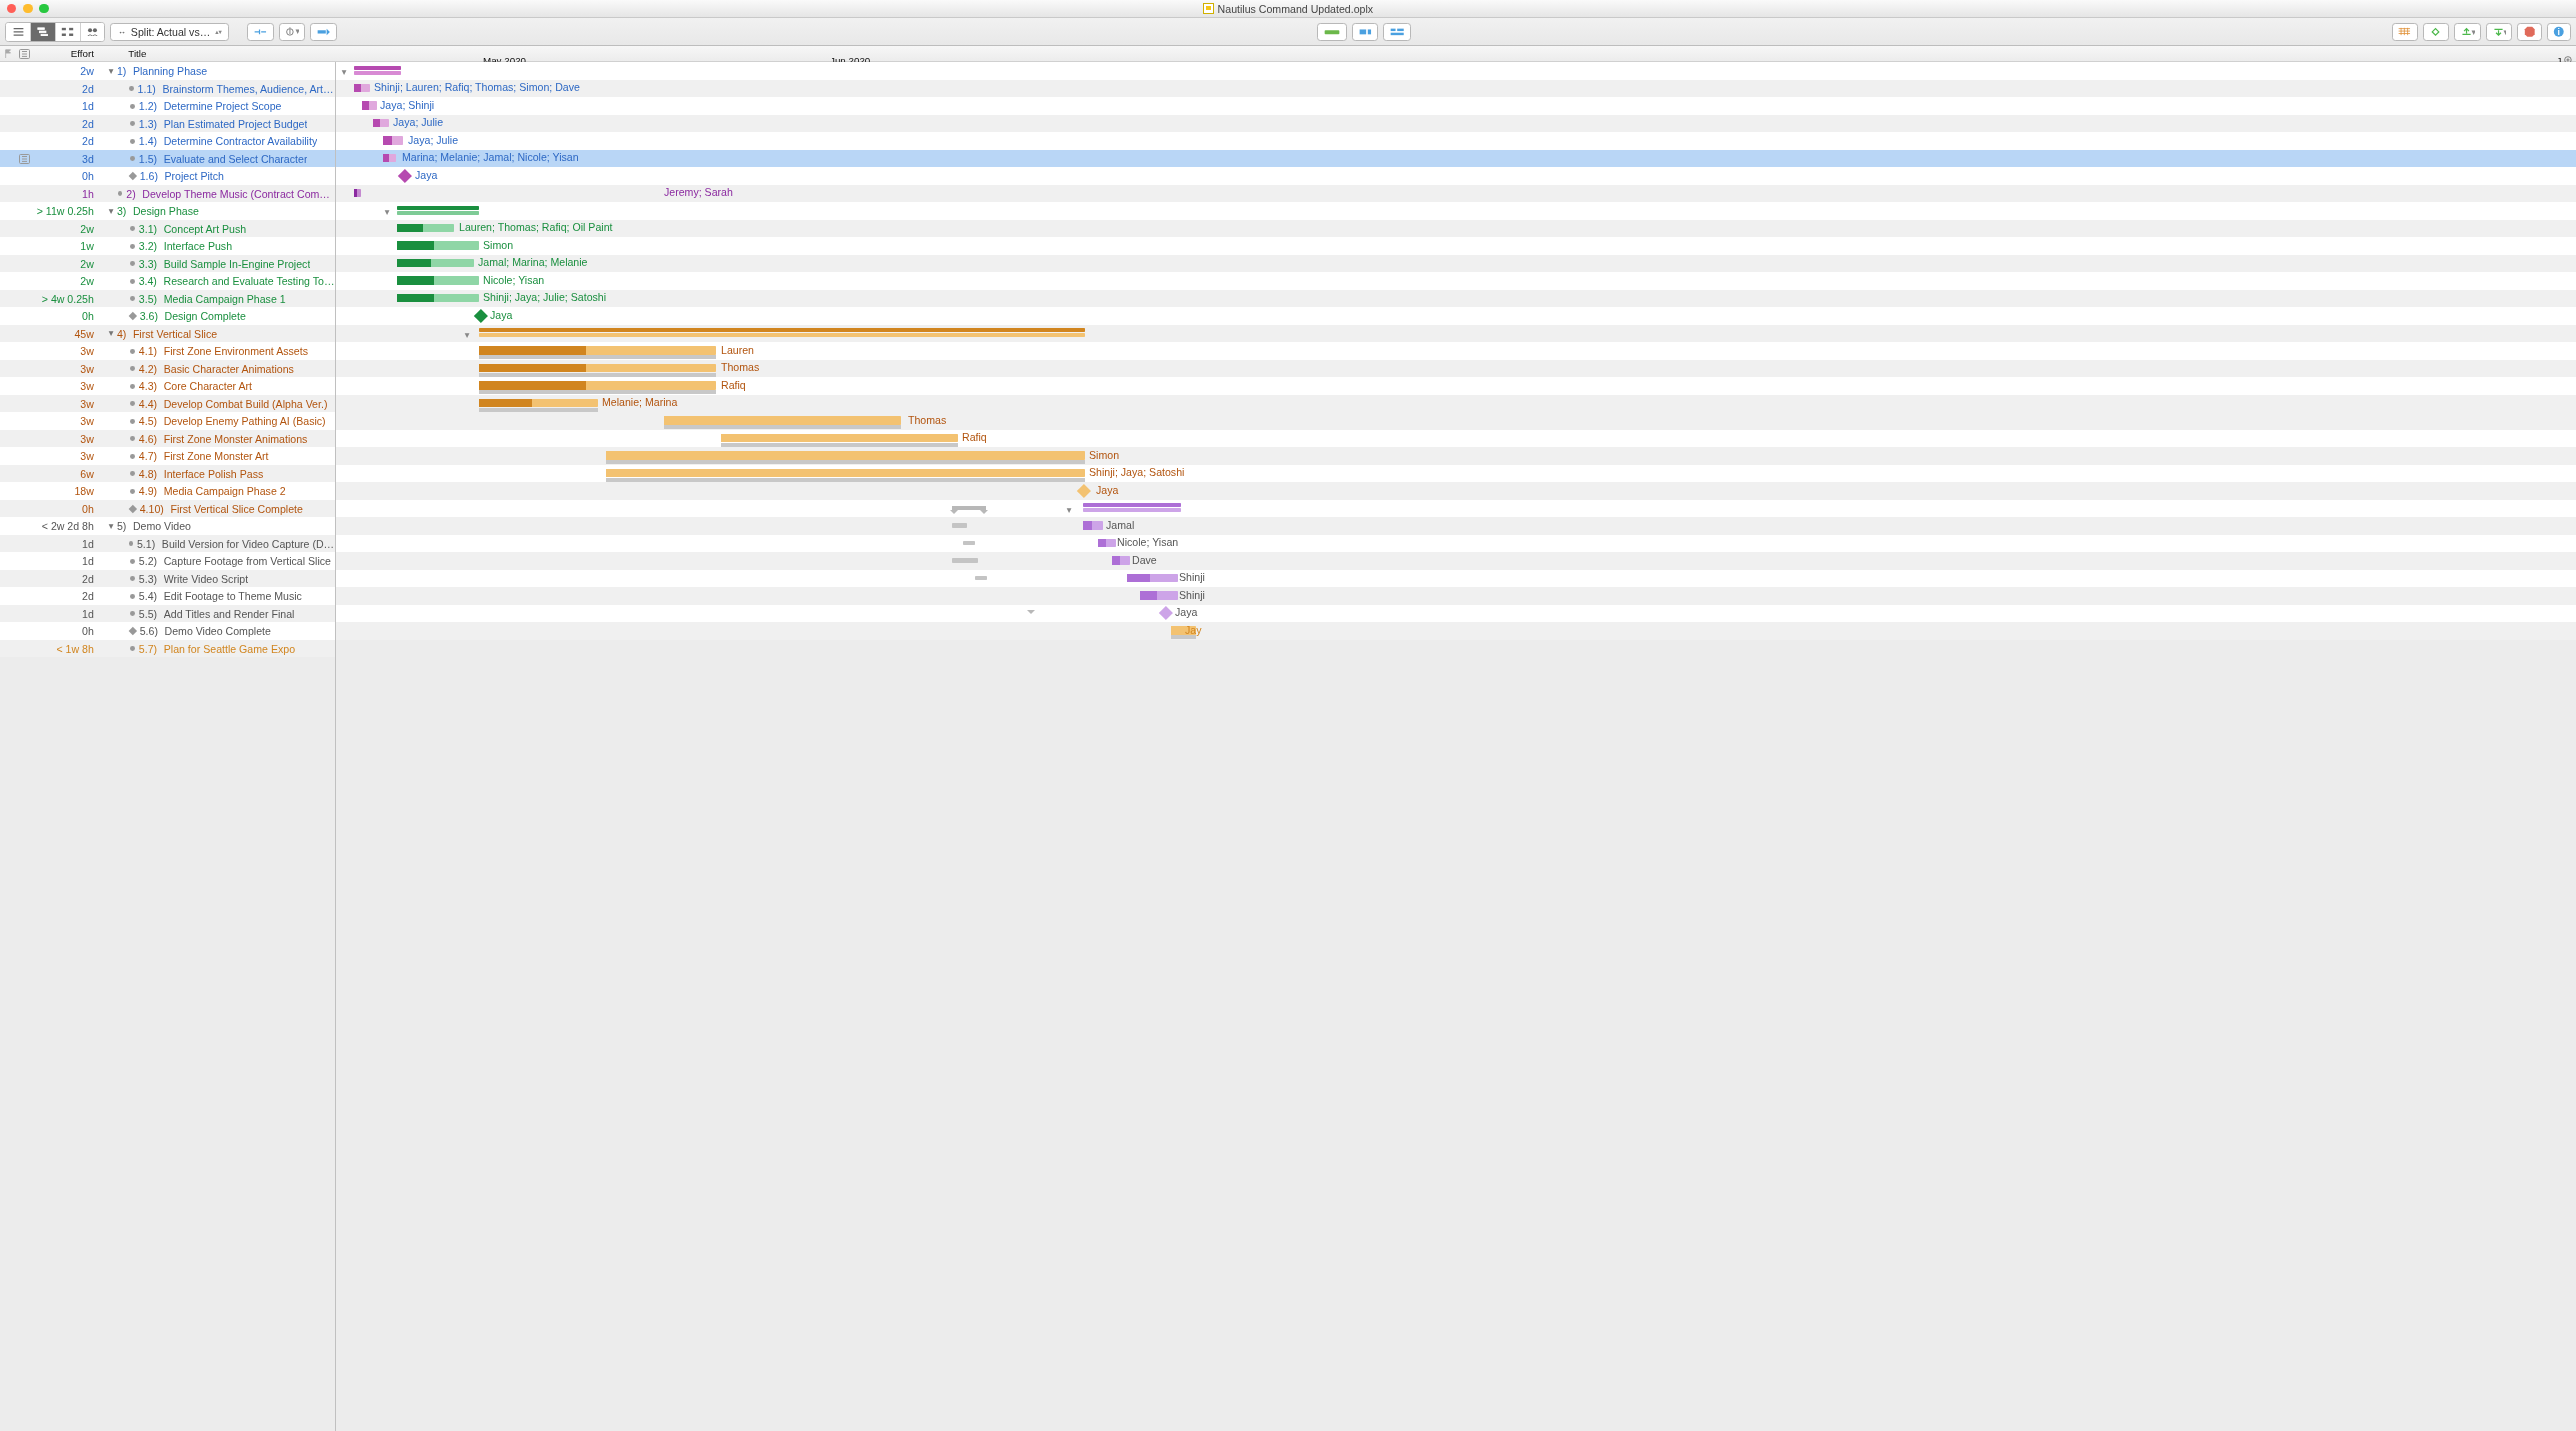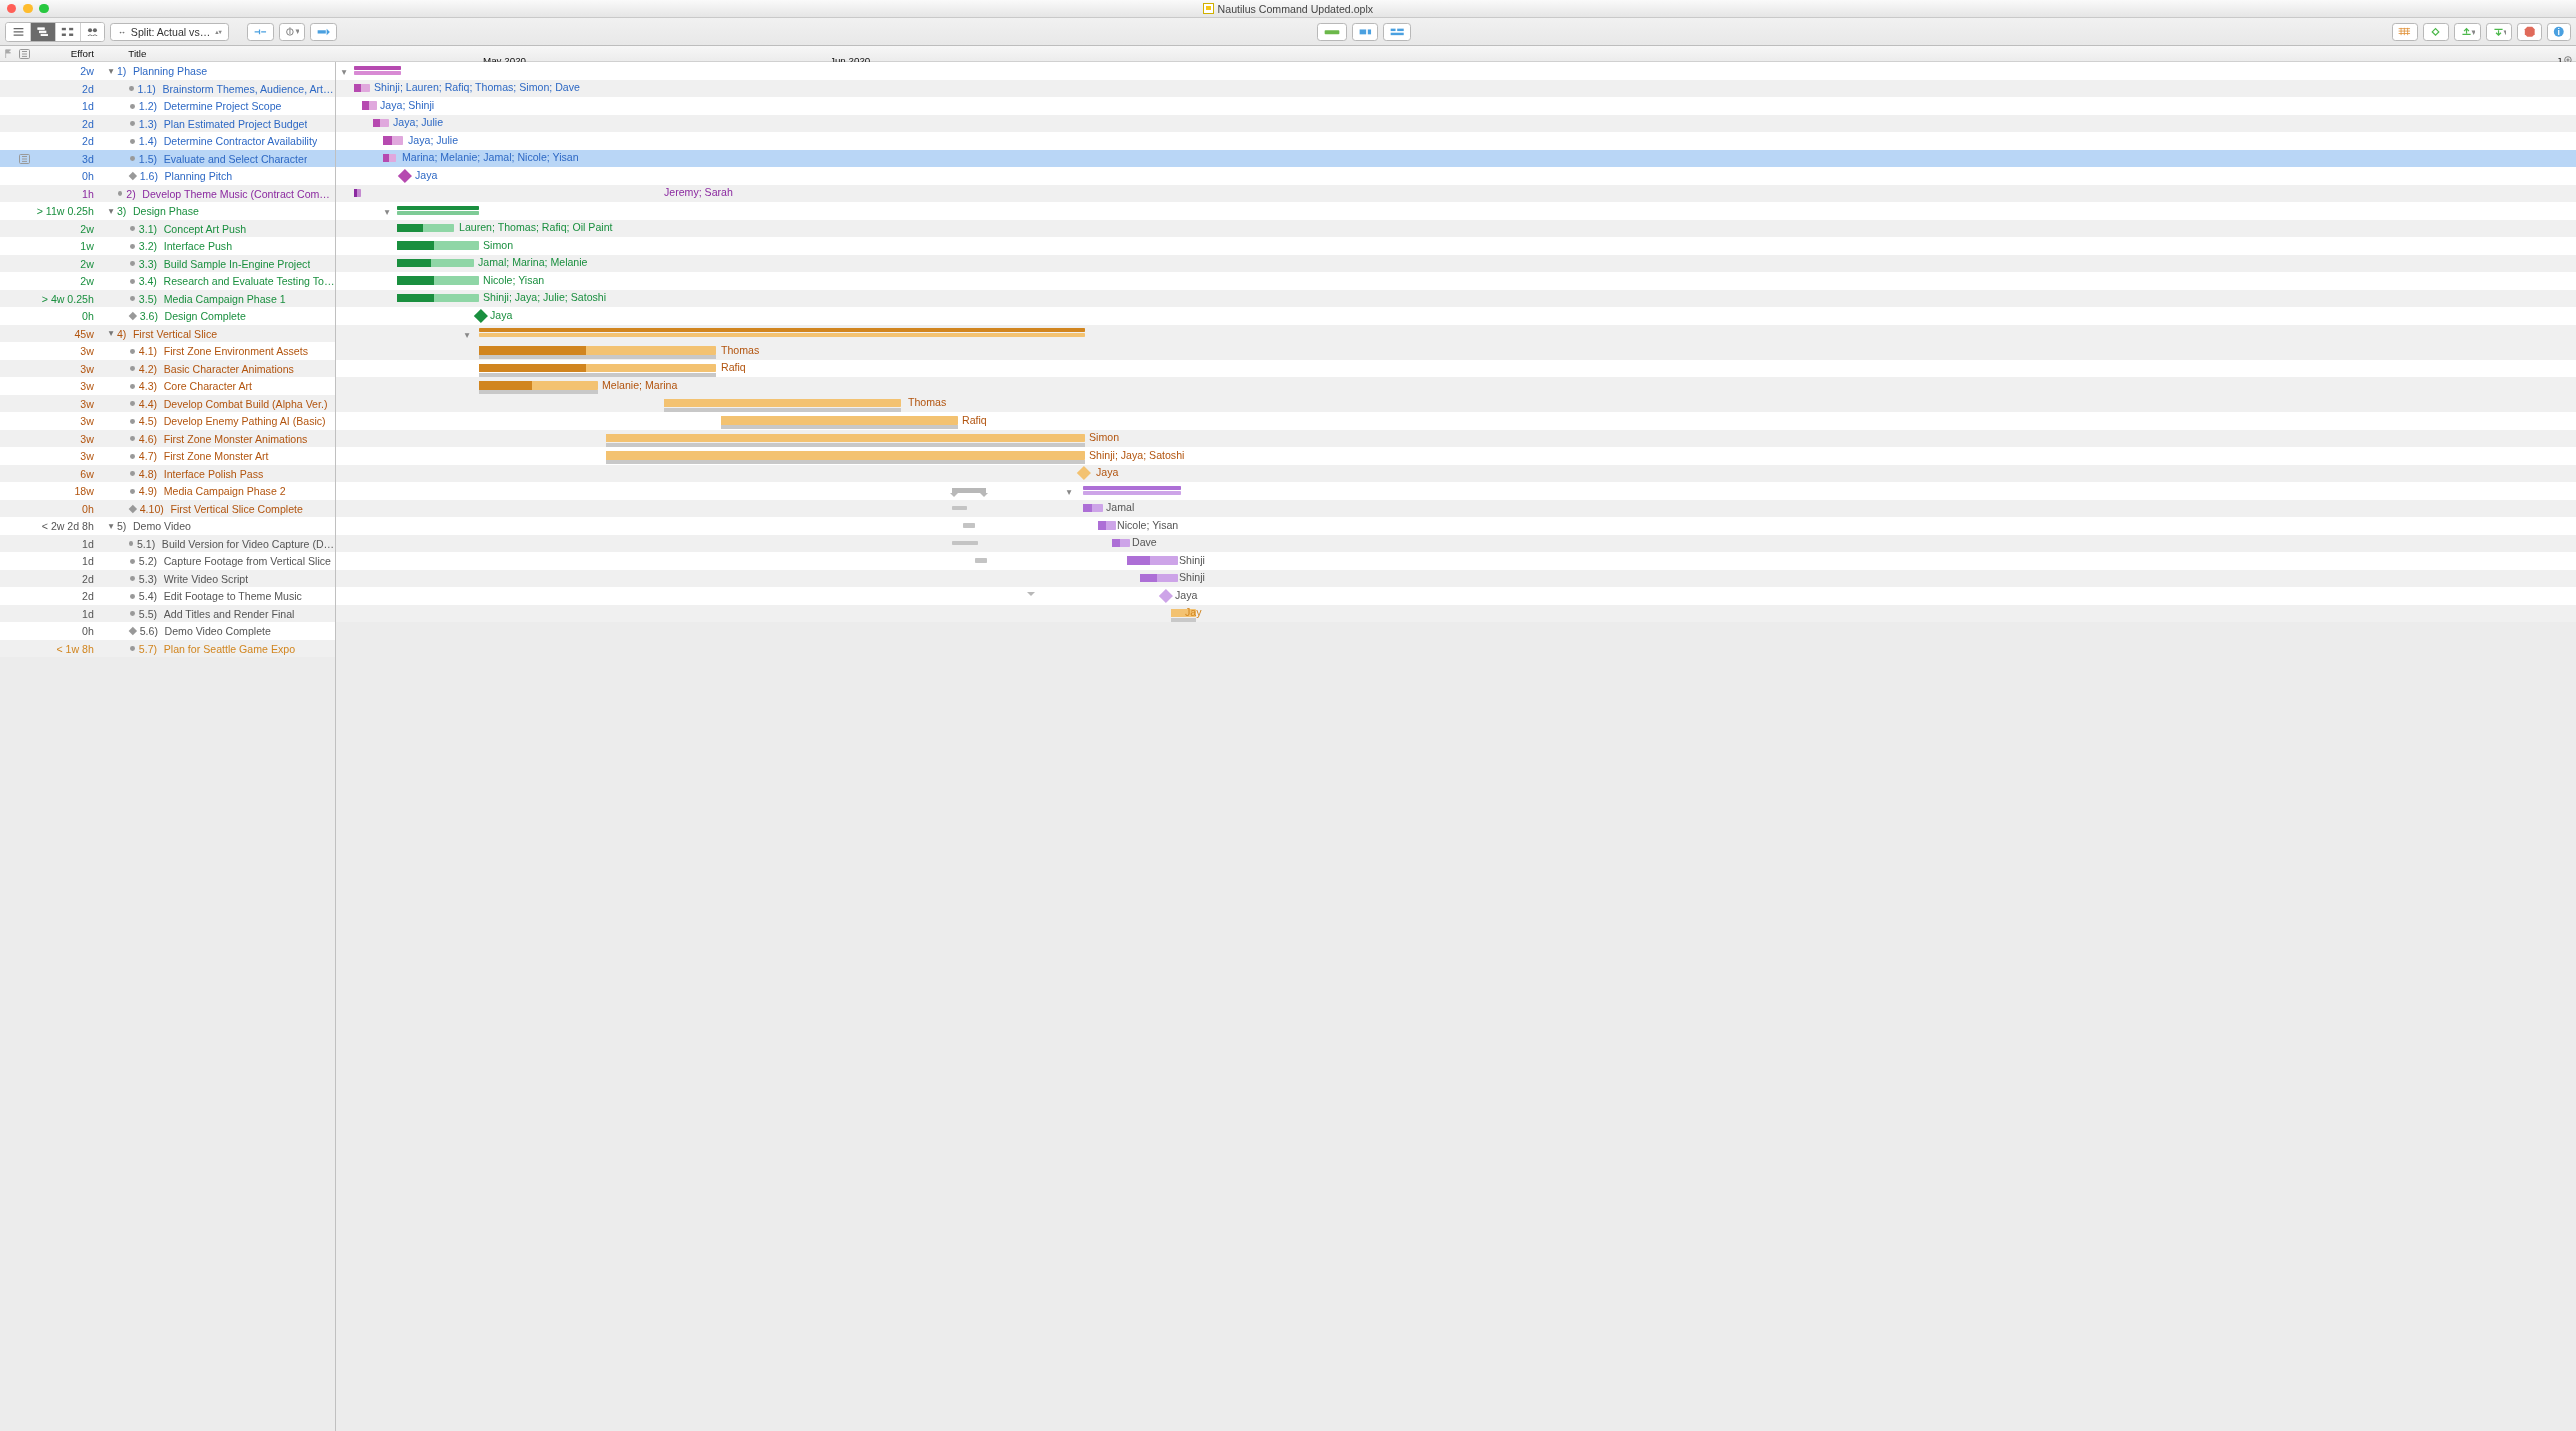--- a/index.html
+++ b/index.html
@@ -310,21 +310,21 @@
         </div>
       </div>
       <div class="row even">
         <div class="flagcell"></div>
         <div class="notecell"></div>
         <div class="effcell" style="color:#2d68c4">0h</div>
         <div class="titlecell" style="padding-left:18px;color:#2d68c4">
           <span class="caret"></span>
           <span class="dotdia"></span>
           <span class="idtxt">1.6)</span>
-          <span class="ttxt">Planning Pitch</span>
+          <span class="ttxt">Project Pitch</span>
         </div>
       </div>
       <div class="row odd">
         <div class="flagcell"></div>
         <div class="notecell"></div>
         <div class="effcell" style="color:#8b2aa0">1h</div>
         <div class="titlecell" style="padding-left:6.6px;color:#8b2aa0">
           <span class="caret"></span>
           <span class="dotbullet"></span>
           <span class="idtxt">2)</span>
@@ -698,20 +698,27 @@
       </div>
       <div class="grow even">
         <div class="diamond" style="left:140px;background:#1a8f3f;"></div>
         <span class="lbl" style="left:154px;color:#1a8f3f;">Jaya</span>
       </div>
       <div class="grow odd">
         <span class="gcaret" style="left:127px;">▼</span>
         <div class="bar2" style="left:143px;width:606px;top:3.3px;background:#d1851f;"></div>
         <div class="bar2" style="left:143px;width:606px;top:8.2px;background:#f3c271;"></div>
       </div>
+      <div class="grow even">
+        <div class="bar" style="left:143px;width:237px;background:#f3c271;">
+          <div style="height:100%;width:107px;background:#d1851f;"></div>
+        </div>
+        <div style="position:absolute;left:143px;width:237px;height:4.1px;top:13px;background:#c8c8c8;"></div>
+        <span class="lbl" style="left:385px;color:#b2540e;">Lauren</span>
+      </div>
       <div class="grow odd">
         <div class="bar" style="left:143px;width:237px;background:#f3c271;">
           <div style="height:100%;width:107px;background:#d1851f;"></div>
         </div>
         <div style="position:absolute;left:143px;width:237px;height:4.1px;top:13px;background:#c8c8c8;"></div>
         <span class="lbl" style="left:385px;color:#b2540e;">Thomas</span>
       </div>
       <div class="grow even">
         <div class="bar" style="left:143px;width:237px;background:#f3c271;">
           <div style="height:100%;width:107px;background:#d1851f;"></div>

